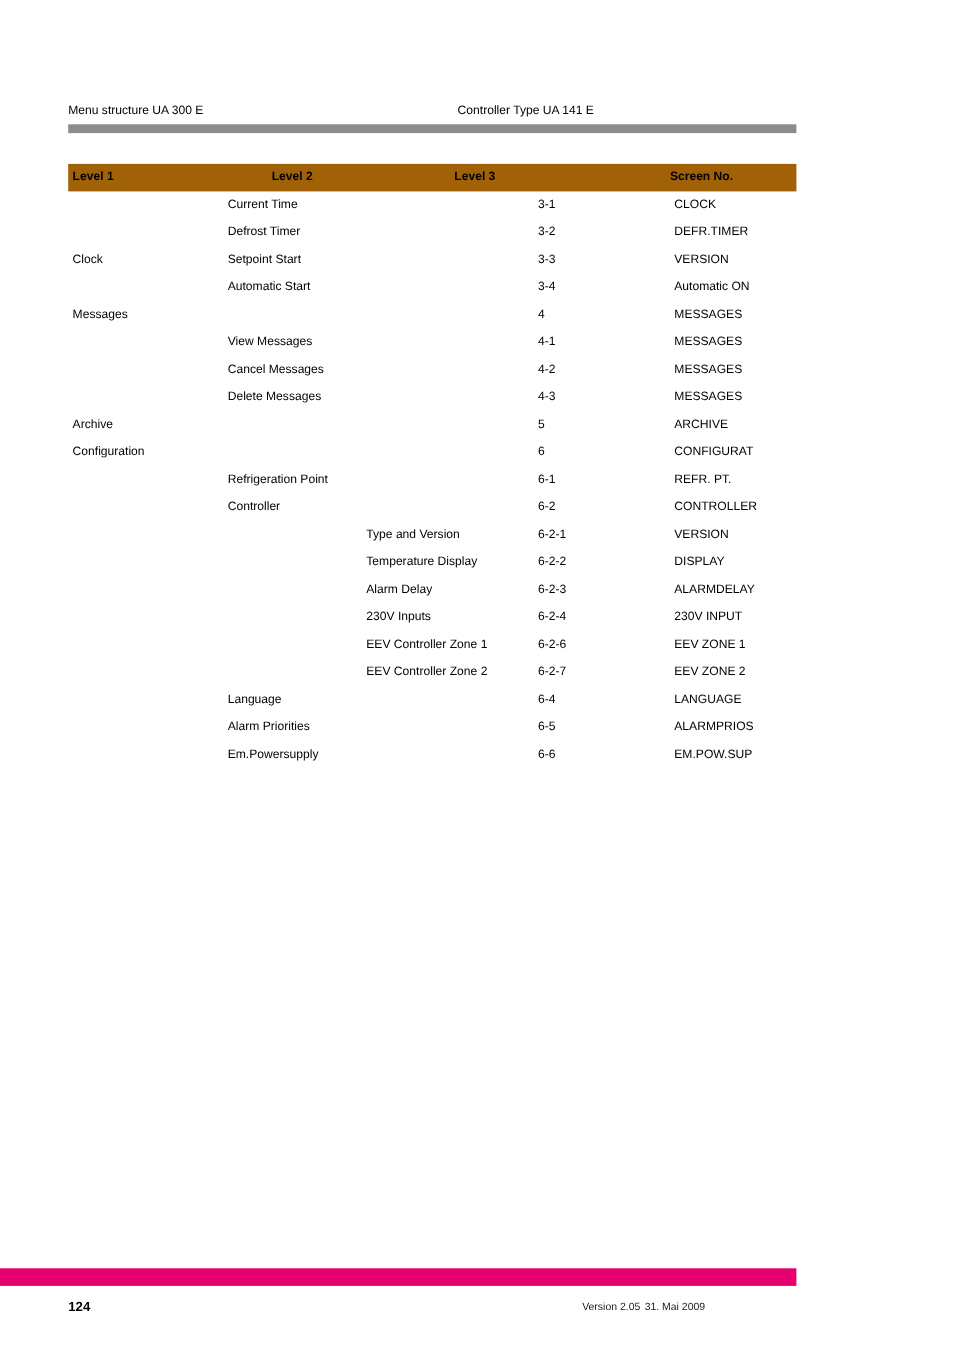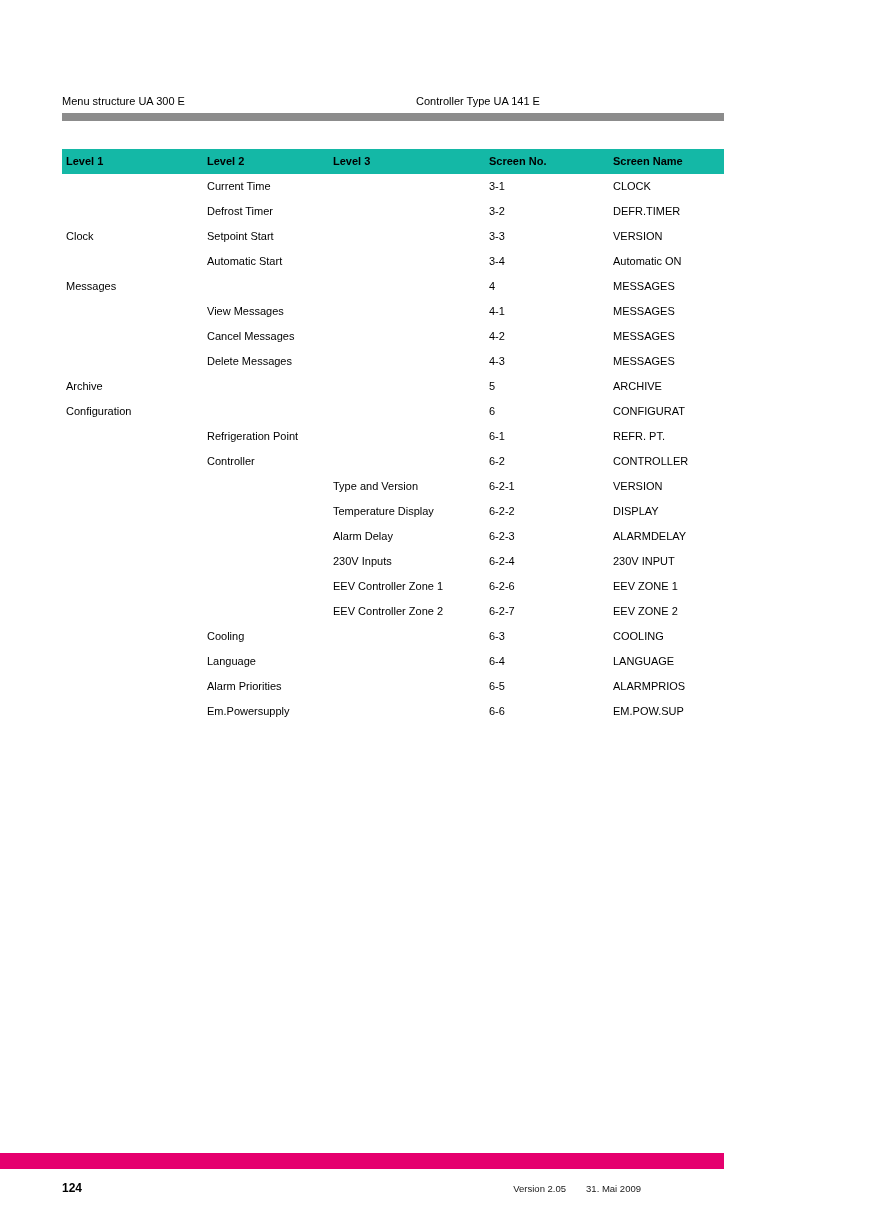--- a/index.html
+++ b/index.html
@@ -81,38 +81,38 @@
     line-height: 13px;
     font-weight: bold;
   }
   .version-line {
     position: absolute;
     right: 83px;
     top: 1184px;
     font-size: 9.5px;
     line-height: 10px;
     display: flex;
-    gap: 20px;
+    gap: 4px;
     white-space: nowrap;
     color: #1a1a1a;
   }
 </style>
 </head>
 <body>
 
 <div class="page">
 
   <div class="hdr-left">Menu structure UA 300 E</div>
 
   <div class="hdr-right">Controller Type UA 141 E</div>
 
   <div class="hdr-rule" style="background: rgb(140, 140, 140);"></div>
 
   <div class="menu-table">
-    <div class="trow thead" style="background: #14b8a6;">
+    <div class="trow thead" style="background: #a16207; gap: 40px;">
       <div>Level 1</div>
       <div>Level 2</div>
       <div>Level 3</div>
       <div>Screen No.</div>
       <div>Screen Name</div>
     </div>
     <div id="table-body">
         <div class="trow">
           <div></div>
           <div>Current Time</div>
@@ -234,27 +234,20 @@
         </div>
         <div class="trow">
           <div></div>
           <div></div>
           <div>EEV Controller Zone 2</div>
           <div>6-2-7</div>
           <div>EEV ZONE 2</div>
         </div>
         <div class="trow">
           <div></div>
-          <div>Cooling</div>
-          <div></div>
-          <div>6-3</div>
-          <div>COOLING</div>
-        </div>
-        <div class="trow">
-          <div></div>
           <div>Language</div>
           <div></div>
           <div>6-4</div>
           <div>LANGUAGE</div>
         </div>
         <div class="trow">
           <div></div>
           <div>Alarm Priorities</div>
           <div></div>
           <div>6-5</div>

